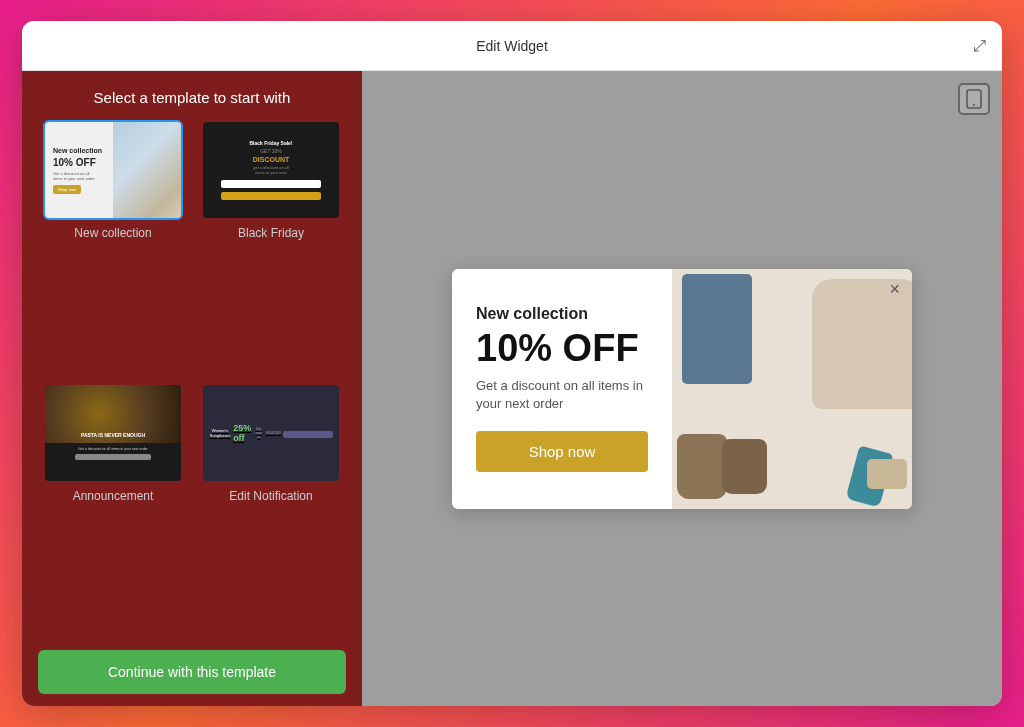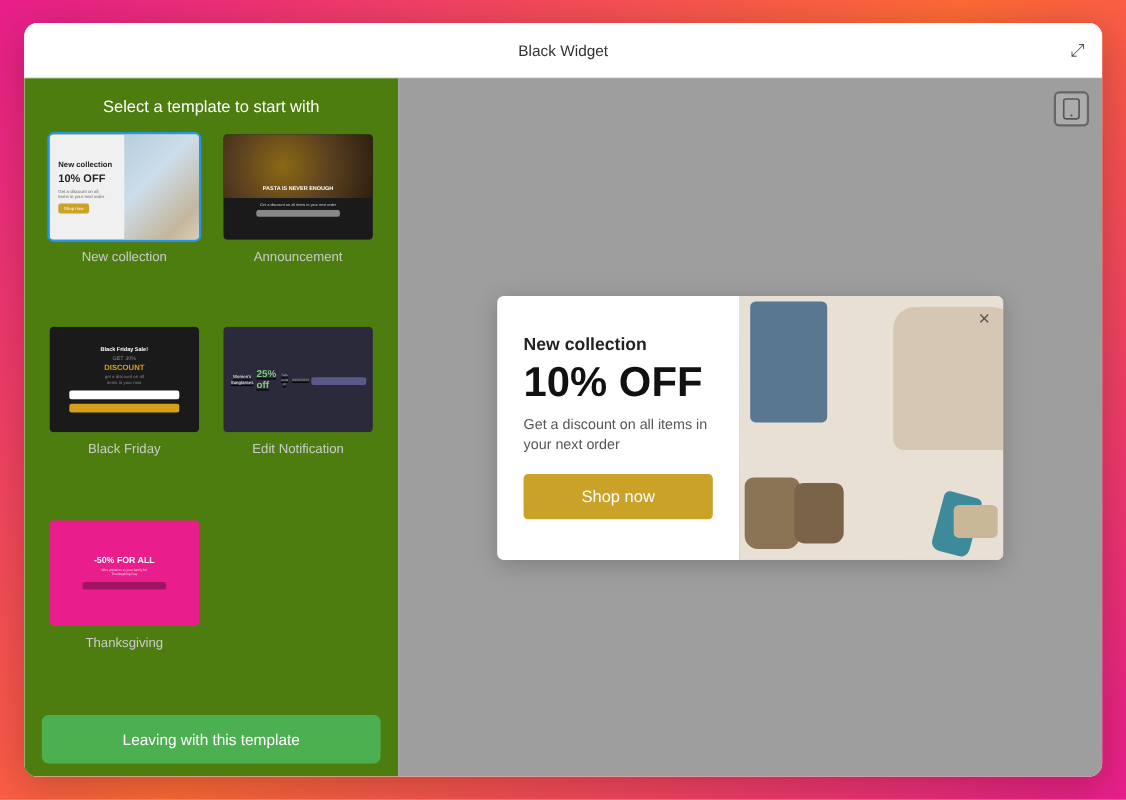--- a/index.html
+++ b/index.html
@@ -48,21 +48,21 @@
       font-size: 16px;
     }
     .content-area {
       display: flex;
       flex: 1;
       overflow: hidden;
     }
     
     .left-panel {
       width: 340px;
-      background: #4d7c0f;
+      background: #7f1d1d;
       display: flex;
       flex-direction: column;
       flex-shrink: 0;
     }
     .panel-header {
       padding: 18px 20px 14px;
       color: #fff;
       font-size: 15px;
       font-weight: 400;
       text-align: center;
@@ -422,21 +422,21 @@
       background: #c8b898;
       border-radius: 5px;
     }
   </style>
 </head>
 <body>
 
 <div class="window">
 
   <div class="titlebar">
-    <span class="titlebar-title">Black Widget</span>
+    <span class="titlebar-title">Edit Widget</span>
     <span class="titlebar-expand">⤢</span>
   </div>
 
   <div class="content-area">
 
     <div class="left-panel">
       <div class="panel-header">Select a template to start with</div>
 
       <div class="template-grid">
 
@@ -444,78 +444,68 @@
           <div class="template-thumb selected">
             <div class="selected-check">✓</div>
             <div style="width:100%;height:100%;background:#f0f0f0;position:relative;display:flex;flex-direction:column;padding:7px 8px;justify-content:center;">
               <div style="font-size:7px;font-weight:bold;color:#222;line-height:1.3;">New collection<br><span style="font-size:10px;">10% OFF</span></div>
               <div style="font-size:4px;color:#666;margin-top:2px;">Get a discount on all<br>items in your next order</div>
               <div style="background:#c9a227;color:#fff;font-size:4px;padding:2px 5px;border-radius:2px;margin-top:4px;width:fit-content;">Shop now</div>
               <div style="position:absolute;right:0;top:0;width:50%;height:100%;background:linear-gradient(135deg,#a8c5d8 0%,#c4d8e8 40%,#b8a888 80%,#d4c4a8 100%);opacity:0.8;"></div>
             </div>
           </div>
           <span class="template-label">New collection</span>
+        </div>
+
+        <div class="template-item">
+          <div class="template-thumb">
+            <div class="thumb-black-friday">
+              <div class="thumb-bf-title">Black Friday Sale!</div>
+              <div class="thumb-bf-get">GET 30%</div>
+              <div class="thumb-bf-disc">DISCOUNT</div>
+              <div class="thumb-bf-sub">get a discount on all<br>items in your next</div>
+              <div class="thumb-bf-input"></div>
+              <div class="thumb-bf-btn"></div>
+            </div>
+          </div>
+          <span class="template-label">Black Friday</span>
         </div>
 
         <div class="template-item">
           <div class="template-thumb">
             <div style="width:100%;height:100%;background:#1a1a1a;display:flex;flex-direction:column;overflow:hidden;">
               <div style="width:100%;height:60%;background:radial-gradient(circle at 40% 50%,#8b6914 0%,#5a4020 50%,#2d1f10 100%);position:relative;">
                 <div style="position:absolute;bottom:5px;left:8px;right:8px;font-size:5px;color:#fff;font-weight:bold;text-align:center;">PASTA IS NEVER ENOUGH</div>
               </div>
               <div style="padding:4px;display:flex;flex-direction:column;align-items:center;gap:2px;">
                 <div style="font-size:3.5px;color:#ccc;text-align:center;">Get a discount on all items in your next order</div>
                 <div style="width:60%;height:6px;background:#888;border-radius:2px;margin-top:1px;"></div>
               </div>
             </div>
           </div>
           <span class="template-label">Announcement</span>
         </div>
 
         <div class="template-item">
           <div class="template-thumb">
-            <div class="thumb-black-friday">
-              <div class="thumb-bf-title">Black Friday Sale!</div>
-              <div class="thumb-bf-get">GET 30%</div>
-              <div class="thumb-bf-disc">DISCOUNT</div>
-              <div class="thumb-bf-sub">get a discount on all<br>items in your next</div>
-              <div class="thumb-bf-input"></div>
-              <div class="thumb-bf-btn"></div>
-            </div>
-          </div>
-          <span class="template-label">Black Friday</span>
-        </div>
-
-        <div class="template-item">
-          <div class="template-thumb">
             <div class="thumb-sale">
               <div class="thumb-sale-title">Women's Sunglasses</div>
               <div class="thumb-sale-pct">25% off</div>
               <div class="thumb-sale-sub">Sale ends on</div>
               <div class="thumb-sale-date">09/03/2023</div>
               <div class="thumb-sale-btn"></div>
             </div>
           </div>
           <span class="template-label">Edit Notification</span>
         </div>
 
 
-        <div class="template-item">
-          <div class="template-thumb">
-            <div class="thumb-fifty">
-              <div class="thumb-fifty-title">-50% FOR ALL</div>
-              <div class="thumb-fifty-sub">Give presents to your family for<br>Thanksgiving Day</div>
-              <div class="thumb-fifty-btn"></div>
-            </div>
-          </div>
-          <span class="template-label" style="color:#ccc;font-size:12px;margin-top:6px;margin-bottom:10px;">Thanksgiving</span>
-        </div>
       </div>
 
-      <button class="continue-btn">Leaving with this template</button>
+      <button class="continue-btn">Continue with this template</button>
     </div>
 
     <div class="right-panel">
 
       <div class="mobile-icon">
         <svg width="16" height="20" viewBox="0 0 16 20" fill="none" xmlns="http://www.w3.org/2000/svg">
           <rect x="1" y="1" width="14" height="18" rx="2" stroke="#555" stroke-width="1.5" fill="none"></rect>
           <circle cx="8" cy="16" r="1" fill="#555"></circle>
         </svg>
       </div>

